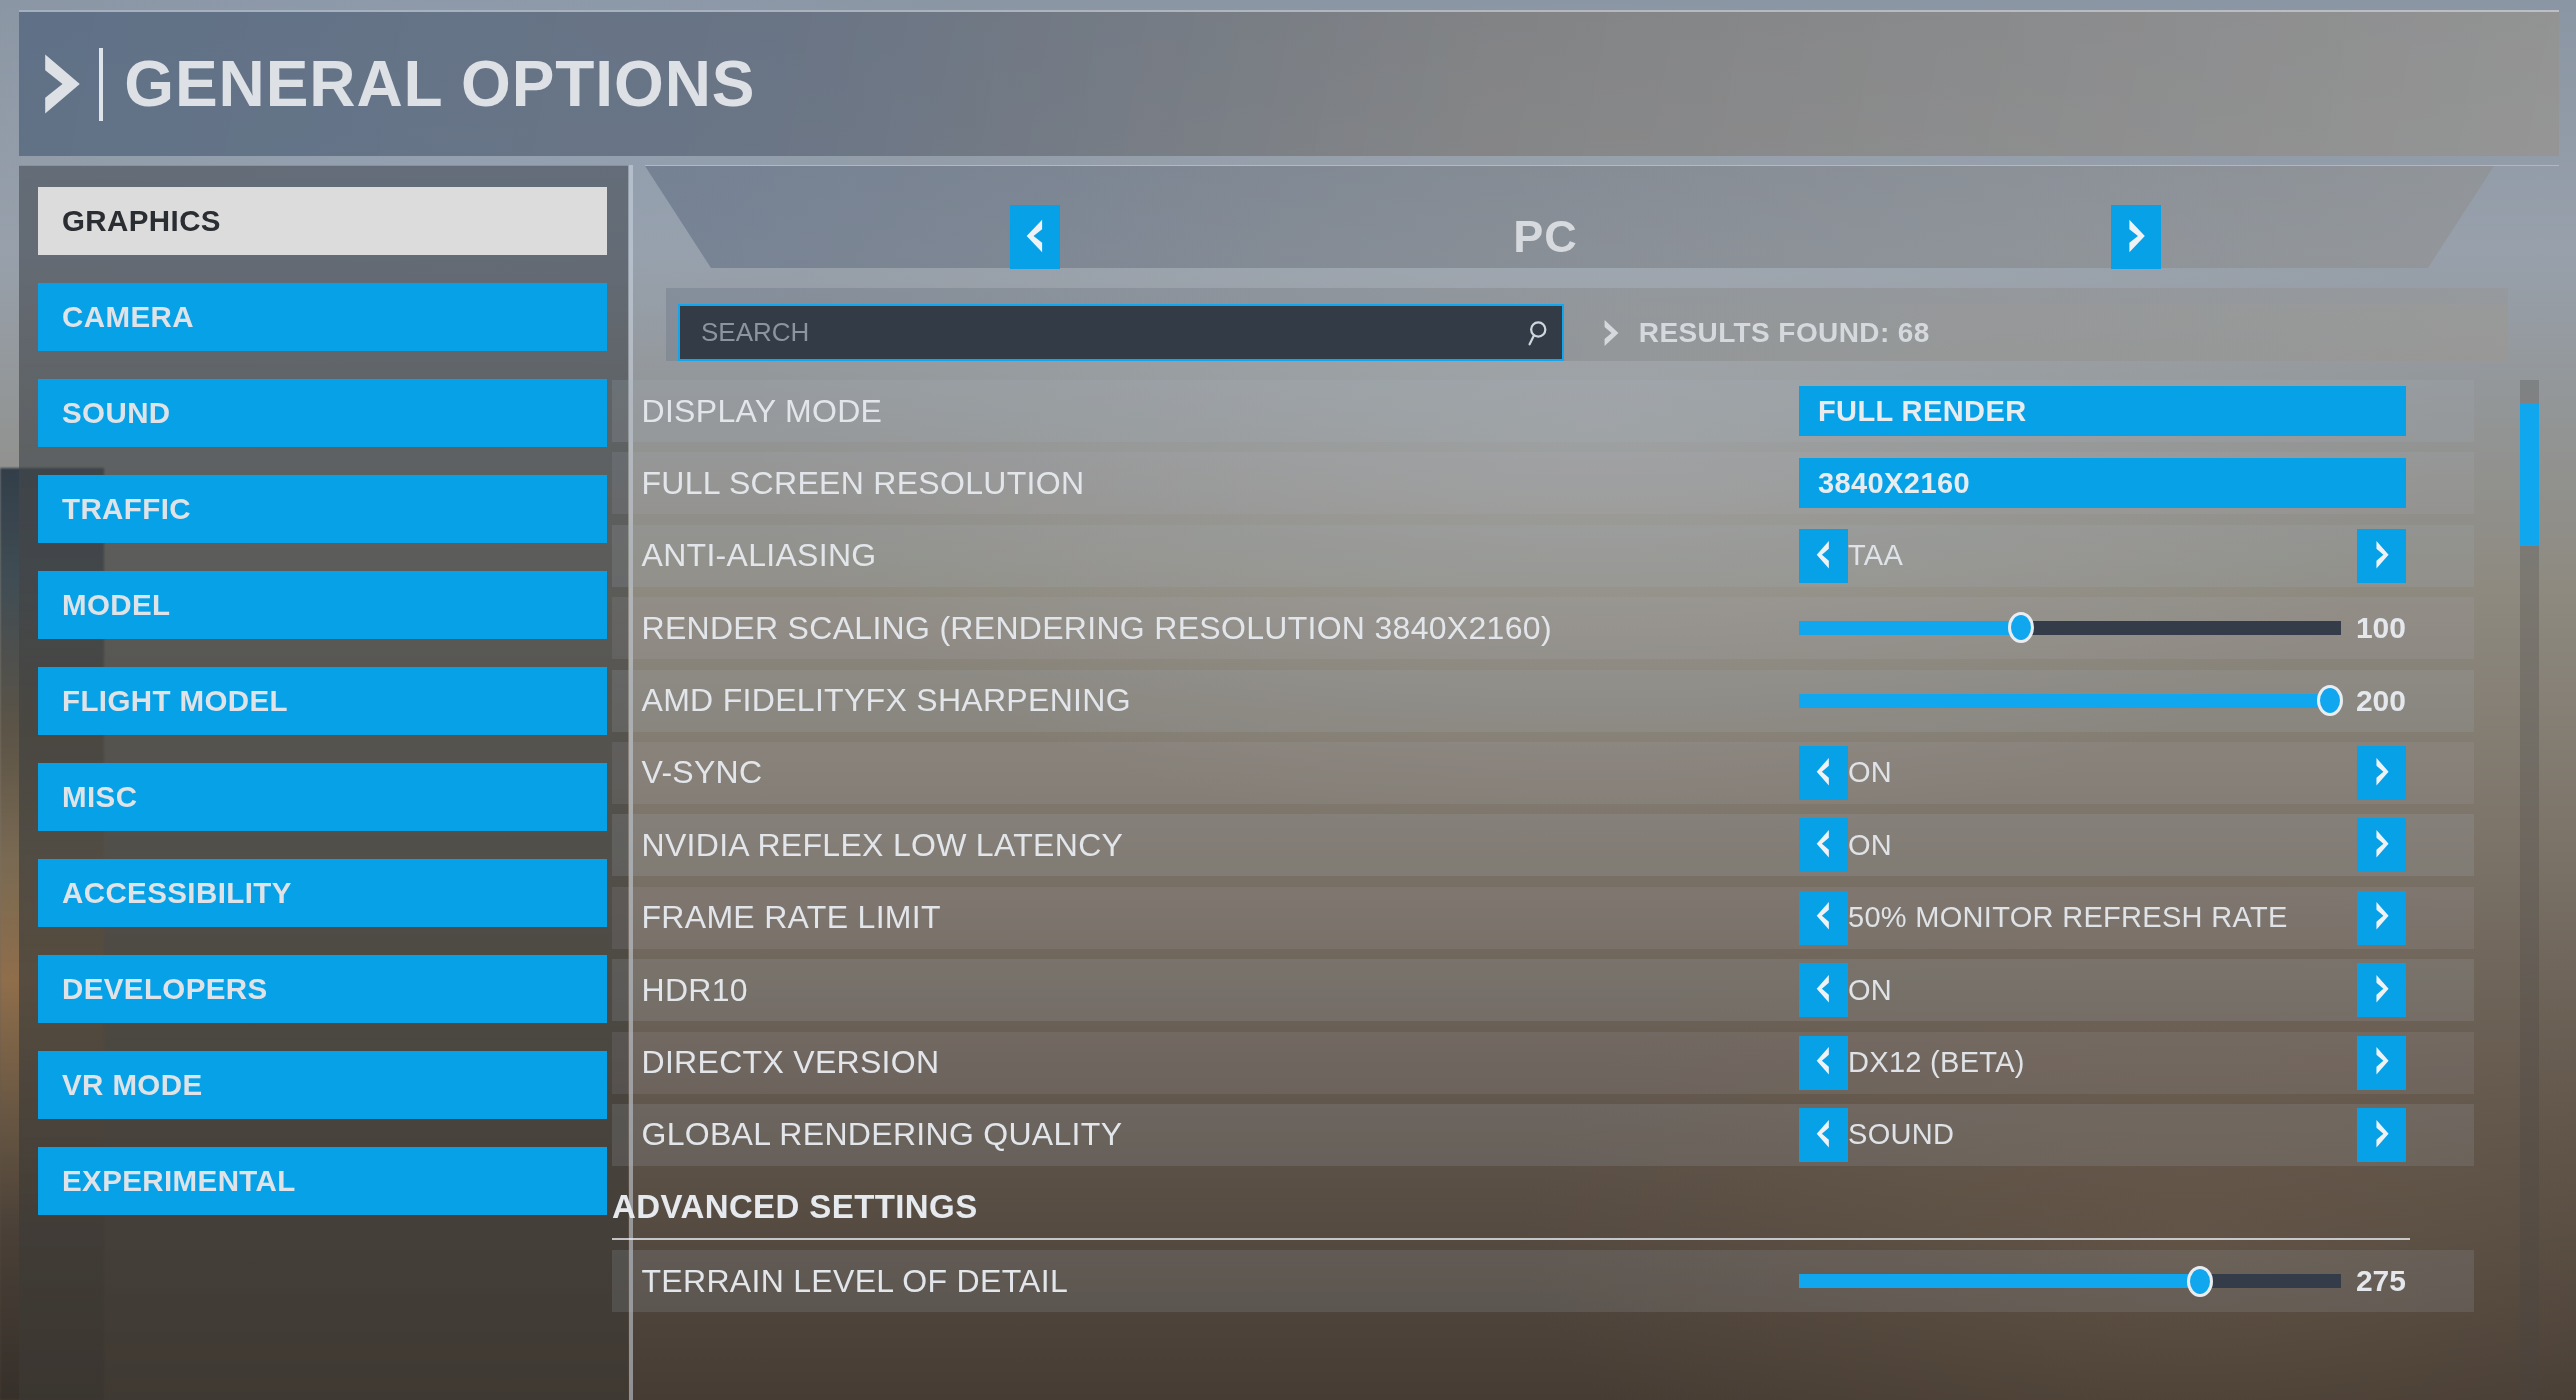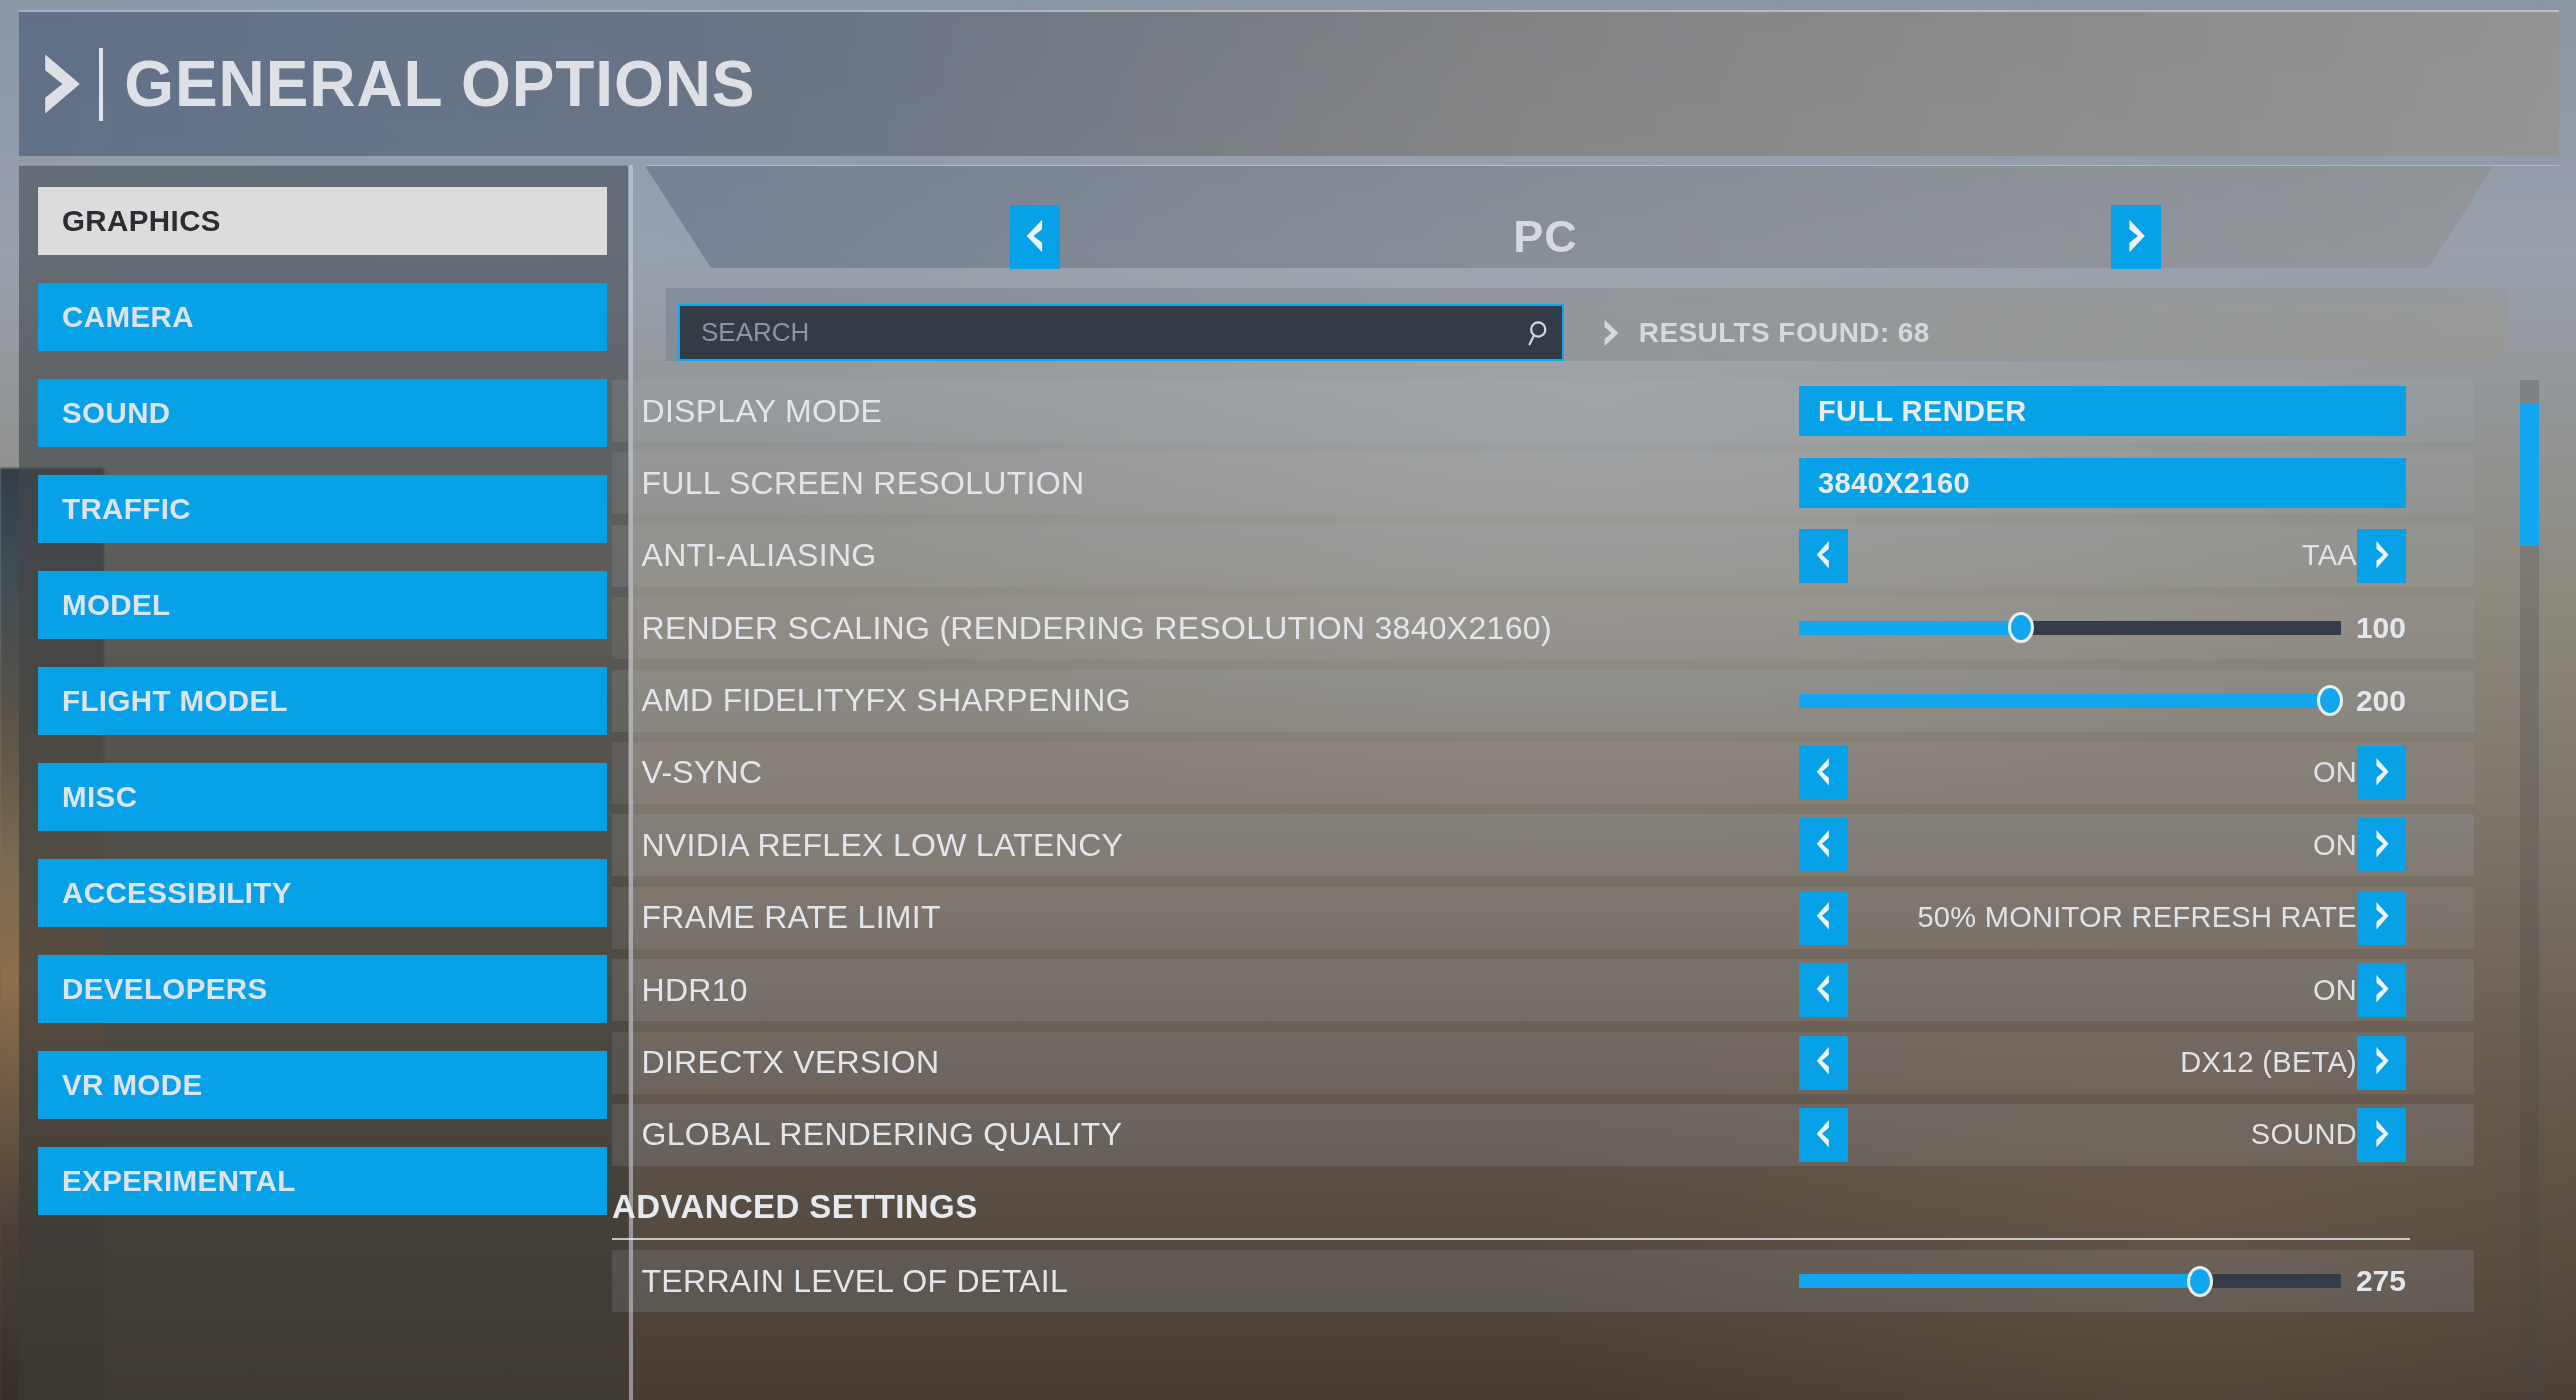--- a/index.html
+++ b/index.html
@@ -184,21 +184,21 @@
     display:flex; align-items:center; justify-content:space-between;
   }
   .step-btn {
     width:49px; height:54px;
     background:#07a1e8;
     display:flex; align-items:center; justify-content:center;
     flex:none;
   }
   .step-btn svg { width:17.3px; height:29.5px; }
   .step-value {
-    flex:1; text-align:right;
+    flex:1; text-align:left;
     font-size:29px; color:#dfe3e7; letter-spacing:0.3px;
     white-space:nowrap;
   }
 
   
   .ctl-slider {
     width:607px; height:62px;
     display:flex; align-items:center;
   }
   .slider-track {

